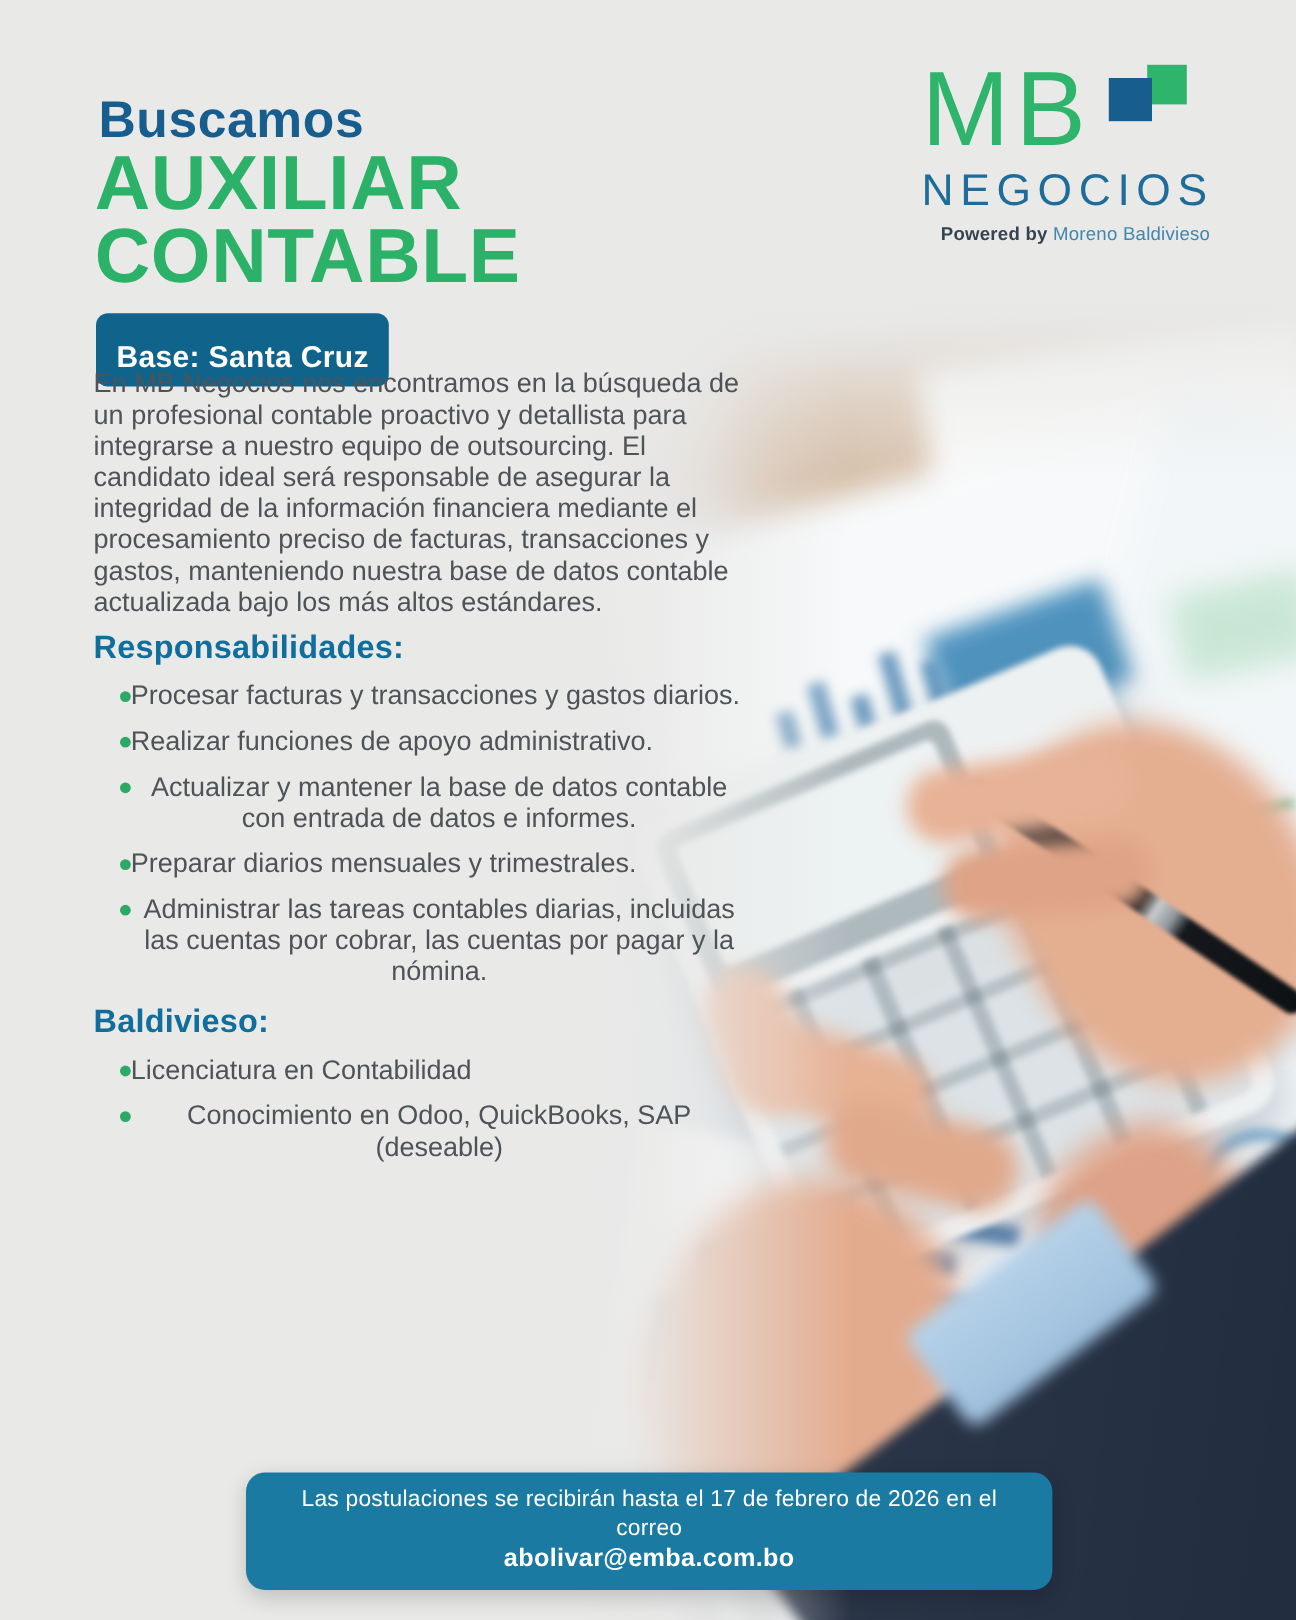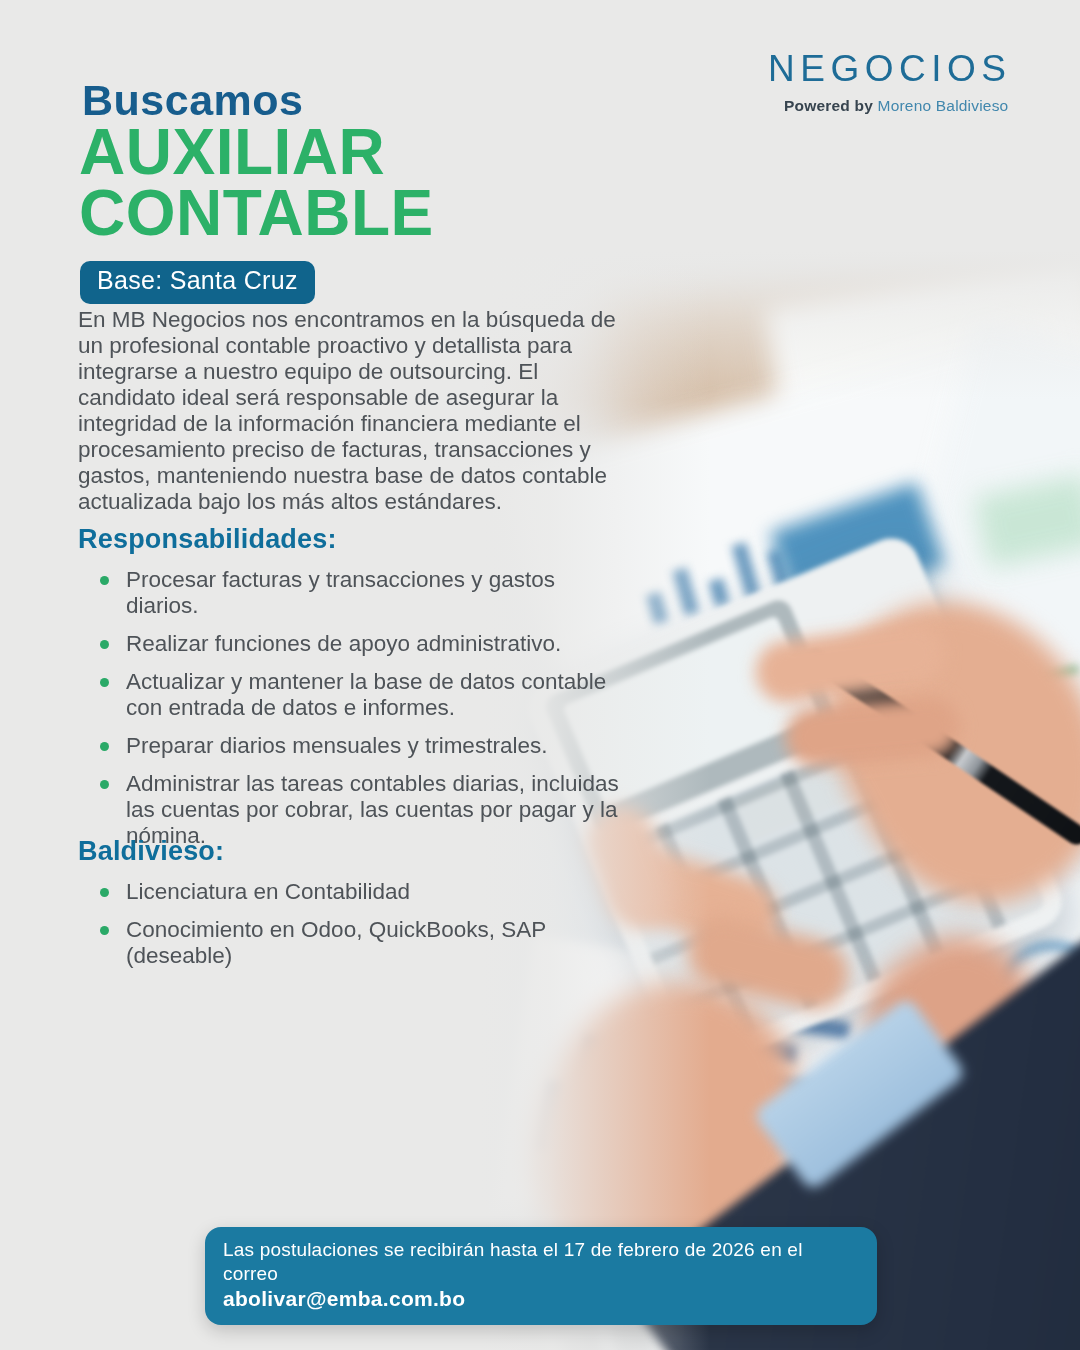--- a/index.html
+++ b/index.html
@@ -68,43 +68,43 @@
   .ph-suit{left:140px;top:1040px;width:640px;height:740px;transform:rotate(-37deg);transform-origin:top left;filter:blur(5px);
     background:linear-gradient(135deg,#2c3749 0%,#232e41 40%,#1a2231 100%);}
   .ph-cuff{left:282px;top:795px;width:195px;height:98px;background:linear-gradient(#b7d2e8,#9dbfdd);transform:rotate(-37deg);border-radius:12px;filter:blur(6px);}
   .ph-fade-top{inset:0;background:linear-gradient(to bottom,#e9e9e8 0px,rgba(233,233,232,0) 150px);}
   .ph-fade-left{inset:0;background:linear-gradient(to right,#e9e9e8 0px,rgba(233,233,232,.85) 70px,rgba(233,233,232,0) 230px);}
   
   .content{position:absolute;inset:0;z-index:100;border-radius:18px;}
   .abs{position:absolute;}
   .kicker{left:82px;top:76px;font-size:43px;font-weight:700;color:#175d8d;letter-spacing:.5px;}
   .title{left:79px;top:122px;font-size:64px;font-weight:800;color:#2cb168;line-height:61px;letter-spacing:.5px;}
-  .badge{left:80px;top:261px;background:#10648c;color:#ffffff;font-weight:400;font-size:25px;
-    padding:5px 17px 9px;border-radius:10px;letter-spacing:.3px;}
+  .badge{left:80px;top:261px;background:#10648c;color:#ffffff;font-weight:700;font-size:25px;
+    padding:23px 17px 9px;border-radius:10px;letter-spacing:.3px;}
   .logo{left:768px;top:46px;width:270px;}
   .logo-mb{display:flex;align-items:flex-start;color:#2fb46b;font-size:88px;line-height:90px;font-weight:400;letter-spacing:5px;}
   .logo-dot{display:inline-block;position:relative;width:84px;height:88px;}
   .dot-green{position:absolute;left:46px;top:8px;width:33px;height:33px;background:#2fb46b;}
   .dot-blue{position:absolute;left:14px;top:19px;width:36px;height:36px;background:#175d8d;}
   .logo-name{font-size:37px;color:#1e6c97;letter-spacing:5.5px;font-weight:400;margin-top:2px;}
   .logo-powered{font-size:15.5px;margin-top:7px;letter-spacing:.2px;margin-left:16px;}
   .logo-powered .pby{font-weight:700;color:#37444f;}
   .logo-powered .pname{font-weight:400;color:#4187ad;}
   .bodytext{font-size:22.5px;line-height:26px;color:#4e5358;}
   .intro{left:78px;top:307px;width:556px;}
   .closing{left:78px;top:1096px;width:556px;}
   .section{width:545px;}
   .sec1{left:78px;top:524px;}
   .sec2{left:78px;top:836px;}
   .section h2{margin:0 0 12px 0;font-size:27px;font-weight:700;color:#0f6e9b;letter-spacing:.2px;}
   .section ul{list-style:none;margin:0;padding:0 0 0 22px;}
-  .section li{display:flex;gap:17px;margin-bottom:12px;}
+  .section li{display:flex;margin-bottom:12px;text-align:center;}
   .dot{flex:none;width:9px;height:9px;border-radius:50%;background:#2aa967;margin-top:9px;}
   .banner{left:205px;top:1227px;width:672px;box-sizing:border-box;background:#1b7aa1;border-radius:16px;
-    color:#ffffff;padding:11px 18px 13px;box-shadow:0 6px 18px rgba(0,0,0,.18);}
+    color:#ffffff;text-align:center;padding:11px 18px 13px;box-shadow:0 6px 18px rgba(0,0,0,.18);}
   .banner-line1{font-size:19px;line-height:24px;font-weight:400;letter-spacing:.2px;}
   .banner-email{font-size:21px;line-height:26px;font-weight:700;letter-spacing:.3px;}
 </style>
 </head>
 <body>
 
 <div class="page">
 
   <div class="photo">
     <div class="ph ph-base"></div>
@@ -173,20 +173,27 @@
     <div class="abs kicker">Buscamos</div>
 
     <div class="abs title">
       <div>AUXILIAR</div>
       <div>CONTABLE</div>
     </div>
 
     <div class="abs badge">Base: Santa Cruz</div>
 
     <div class="abs logo">
+      <div class="logo-mb">
+        <span>MB</span>
+        <span class="logo-dot">
+          <span class="dot-green"></span>
+          <span class="dot-blue"></span>
+        </span>
+      </div>
       <div class="logo-name">NEGOCIOS</div>
       <div class="logo-powered">
         <span class="pby">Powered by</span>
         <span class="pname">Moreno Baldivieso</span>
       </div>
     </div>
 
     <div class="abs intro bodytext">En MB Negocios nos encontramos en la búsqueda de un profesional contable proactivo y detallista para integrarse a nuestro equipo de outsourcing. El candidato ideal será responsable de asegurar la integridad de la información financiera mediante el procesamiento preciso de facturas, transacciones y gastos, manteniendo nuestra base de datos contable actualizada bajo los más altos estándares.</div>
 
     <div class="abs section sec1">

